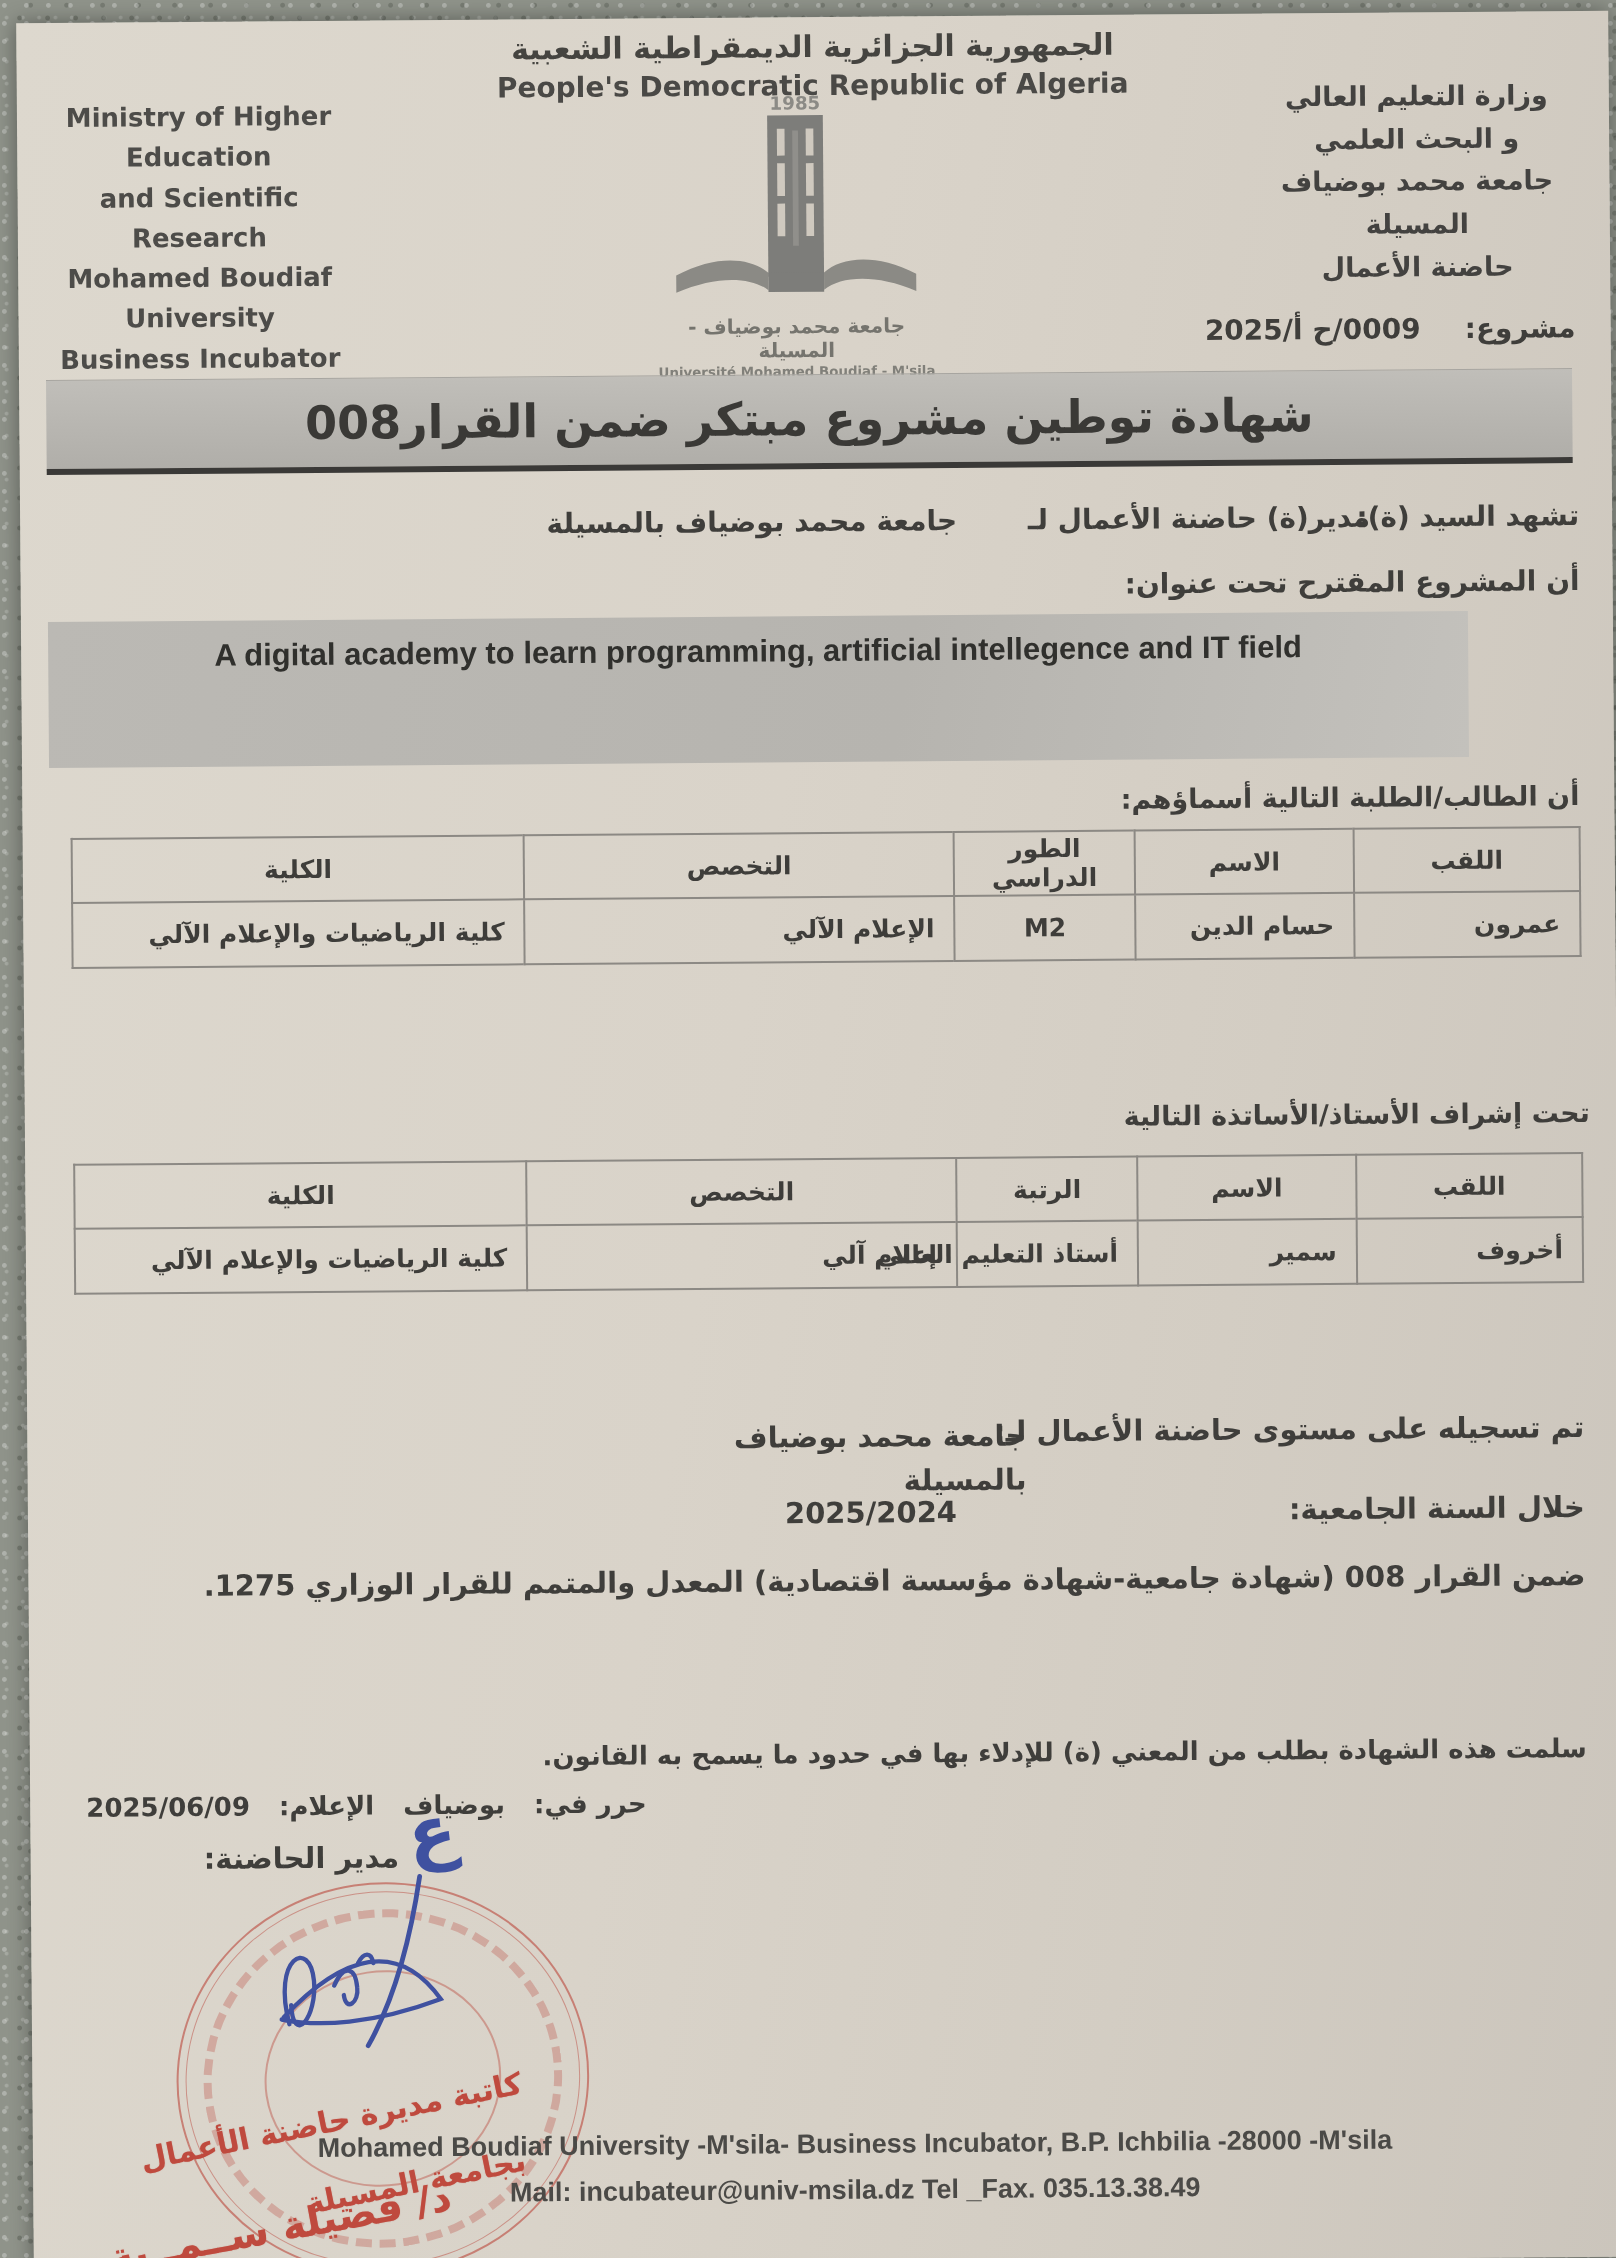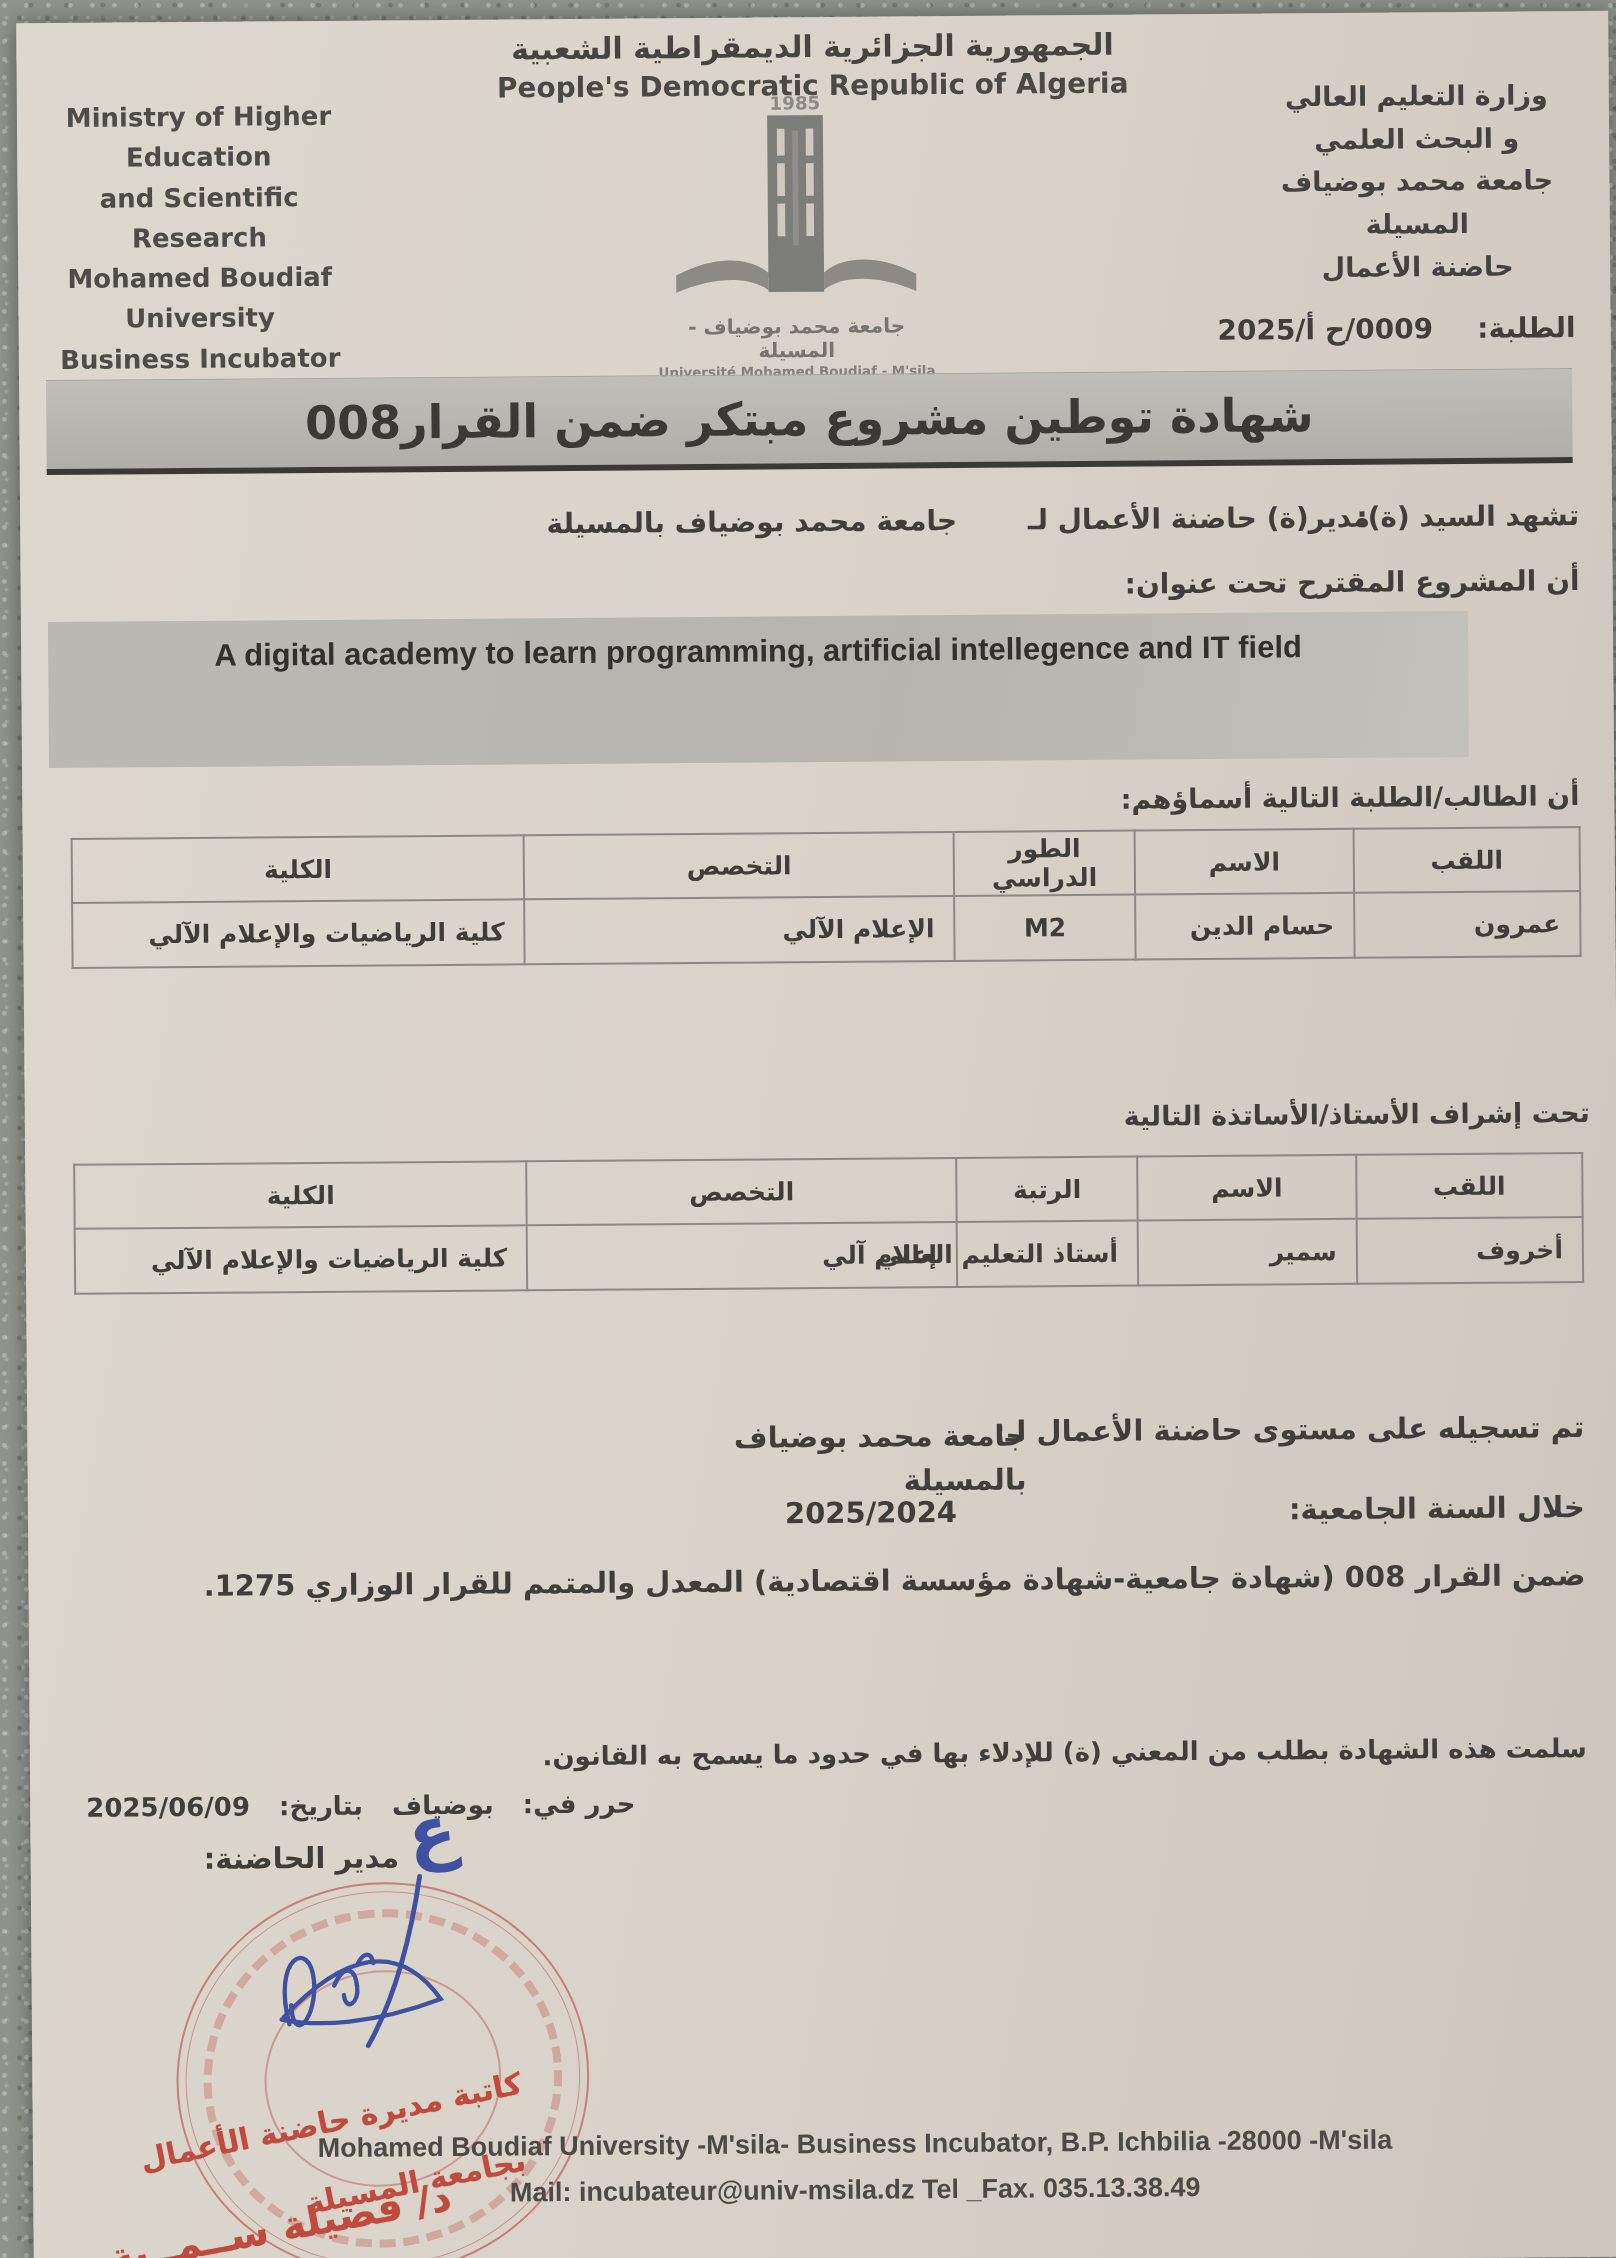--- a/index.html
+++ b/index.html
@@ -131,21 +131,21 @@
   </div>
 
   <div class="abs ministry-ar ar">
     <div>وزارة التعليم العالي</div>
     <div>و البحث العلمي</div>
     <div>جامعة محمد بوضياف المسيلة</div>
     <div>حاضنة الأعمال</div>
   </div>
 
   <div class="abs ref-line ink">
-    <span>الطلبة:</span>
+    <span>مشروع:</span>
     <span>0009/ح أ/2025</span>
   </div>
 
   <div class="abs banner">
     <div class="banner-title">شهادة توطين مشروع مبتكر ضمن القرار008</div>
   </div>
 
   <div class="abs intro1 ink">
     <span class="seg-attest">تشهد السيد (ة):</span>
     <span class="seg-role">مدير(ة) حاضنة الأعمال لـ</span>
@@ -214,21 +214,21 @@
   <div class="abs reg1-right ink">تم تسجيله على مستوى حاضنة الأعمال لـ:</div>
   <div class="abs reg1-left ink">جامعة محمد بوضياف بالمسيلة</div>
   <div class="abs reg2-label ink">خلال السنة الجامعية:</div>
   <div class="abs reg2-value ink">2025/2024</div>
   <div class="abs reg3 ink">ضمن القرار 008 (شهادة جامعية-شهادة مؤسسة اقتصادية) المعدل والمتمم للقرار الوزاري 1275.</div>
 
   <div class="abs delivery ink">سلمت هذه الشهادة بطلب من المعني (ة) للإدلاء بها في حدود ما يسمح به القانون.</div>
   <div class="abs issued ink">
     <span>حرر في:</span>
     <span>بوضياف</span>
-    <span>بتاريخ:</span>
+    <span>الإعلام:</span>
     <span>2025/06/09</span>
   </div>
   <div class="abs director ink">مدير الحاضنة:</div>
   <div class="abs ain-mark ar">ع</div>
 
   <div class="abs stamp">
     <div class="ring ring1"></div>
     <div class="ring ring2"></div>
     <div class="ring ring-dash"></div>
     <div class="ring ring-inner"></div>

